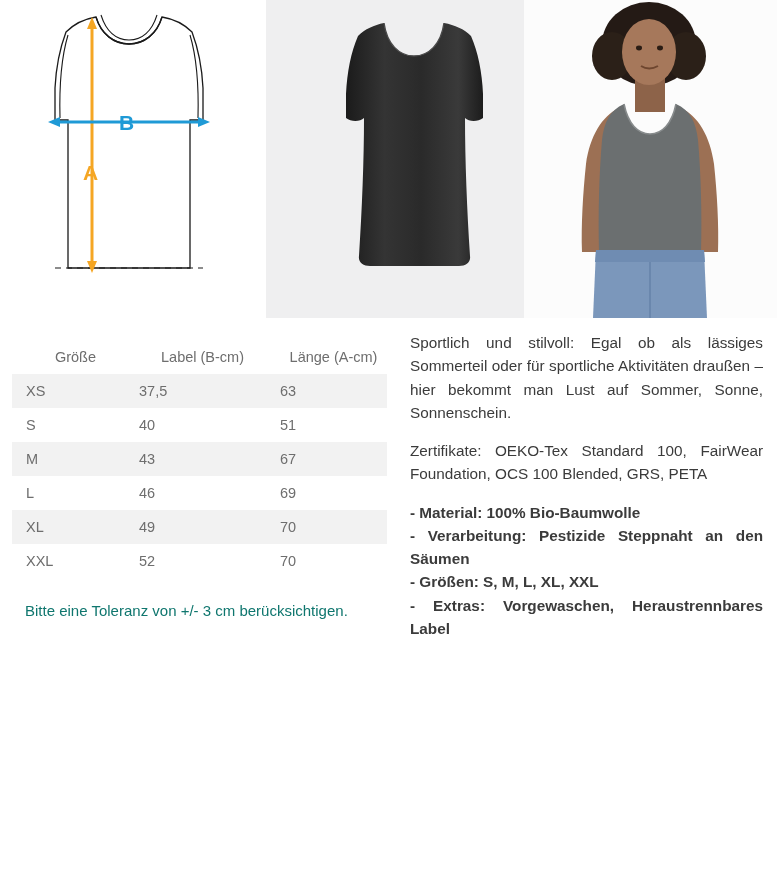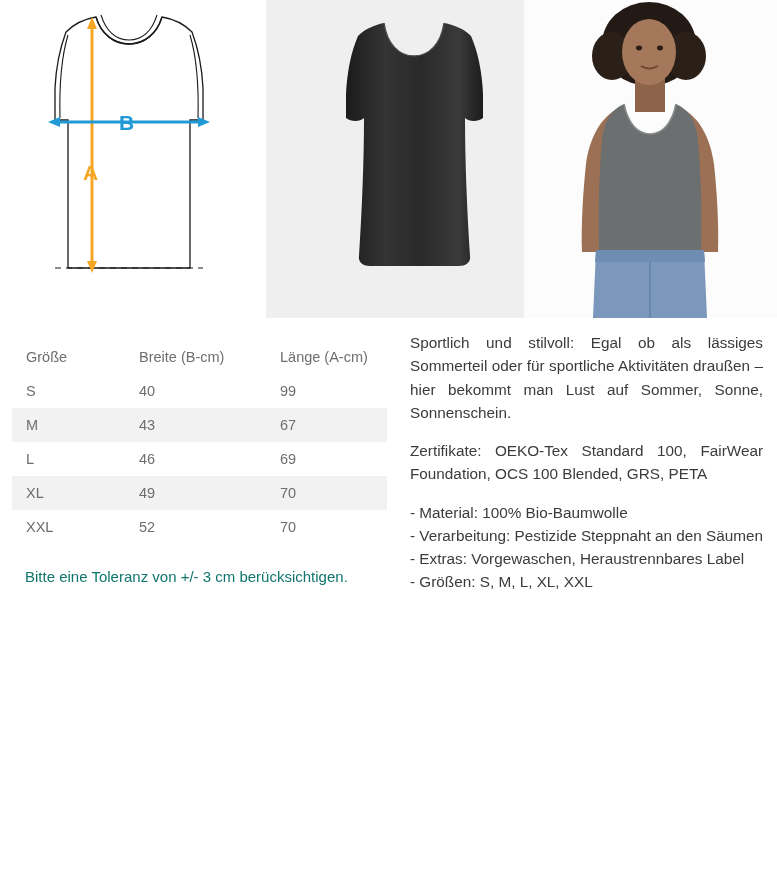--- a/index.html
+++ b/index.html
@@ -82,21 +82,21 @@
   }
 
   
   table.size-table {
     border-collapse: collapse;
     width: 375px;
     margin-top: 22px;
     font-size: 14.5px;
   }
   table.size-table th {
-    text-align: left;
+    text-align: center;
     font-weight: normal;
     color: #6e6e6e;
     padding: 9px 0 9px 14px;
     background: #ffffff;
     font-size: 14.5px;
   }
   table.size-table td {
     padding: 9px 0 9px 14px;
     color: #6e6e6e;
     font-size: 14.5px;
@@ -128,20 +128,21 @@
     margin: 6px 0 0 0;
     padding: 0;
     list-style: none;
   }
   .right-col ul li {
     font-size: 15.3px;
     line-height: 1.52;
     color: #3b3b3b;
     text-align: justify;
     margin: 0;
+    font-weight: bold;
   }
 </style>
 </head>
 <body>
 
 <div class="image-row">
 
   <div class="img-panel panel-diagram">
     <svg class="diagram-svg" width="266" height="318" viewBox="0 0 266 318">
 
@@ -262,29 +263,34 @@
   <div class="left-col">
     <table class="size-table">
       <colgroup>
           <col class="c1">
           <col class="c2">
           <col class="c3">
         </colgroup>
       <thead>
         <tr>
           <th>Größe</th>
-          <th>Breite (B-cm)</th>
+          <th>Label (B-cm)</th>
           <th>Länge (A-cm)</th>
         </tr>
       </thead>
       <tbody>
+        <tr class="shade">
+          <td>XS</td>
+          <td>37,5</td>
+          <td>63</td>
+        </tr>
         <tr>
           <td>S</td>
           <td>40</td>
-          <td>99</td>
+          <td>51</td>
         </tr>
         <tr class="shade">
           <td>M</td>
           <td>43</td>
           <td>67</td>
         </tr>
         <tr>
           <td>L</td>
           <td>46</td>
           <td>69</td>
@@ -303,17 +309,17 @@
     </table>
     <div class="tolerance">Bitte eine Toleranz von +/- 3 cm berücksichtigen.</div>
   </div>
 
   <div class="right-col">
     <p class="first">Sportlich und stilvoll: Egal ob als lässiges Sommerteil oder für sportliche Aktivitäten draußen – hier bekommt man Lust auf Sommer, Sonne, Sonnenschein.</p>
     <p>Zertifikate: OEKO-Tex Standard 100, FairWear Foundation, OCS 100 Blended, GRS, PETA</p>
     <ul>
       <li>- Material: 100% Bio-Baumwolle</li>
       <li>- Verarbeitung: Pestizide Steppnaht an den Säumen</li>
+      <li>- Größen: S, M, L, XL, XXL</li>
       <li>- Extras: Vorgewaschen, Heraustrennbares Label</li>
-      <li>- Größen: S, M, L, XL, XXL</li>
     </ul>
   </div>
 </div>
 
 </body></html>

